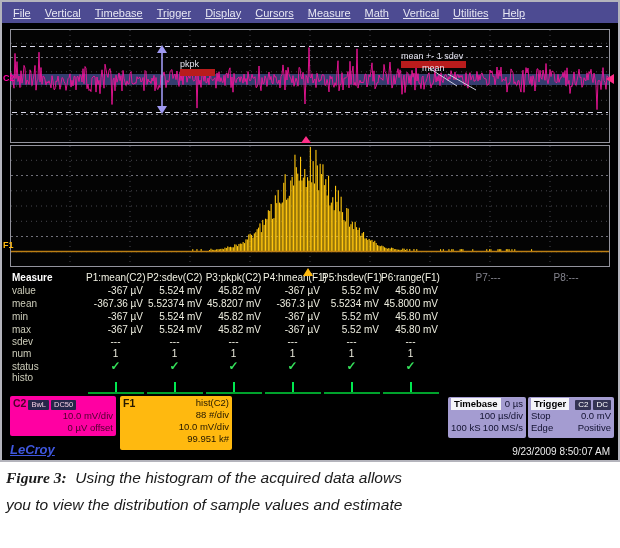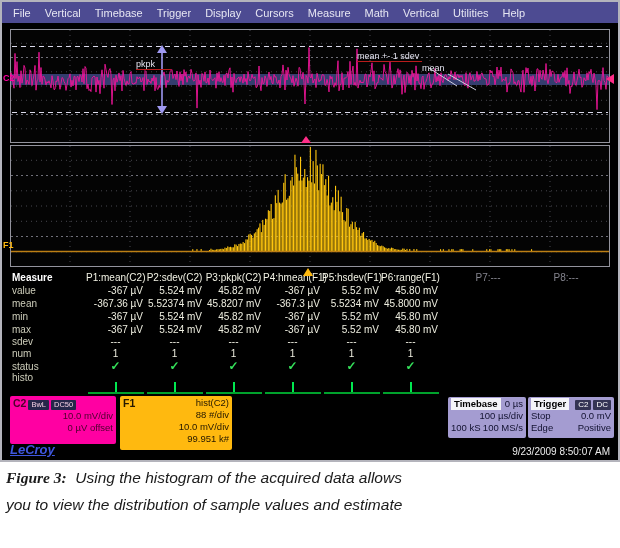--- a/index.html
+++ b/index.html
@@ -2,33 +2,33 @@
 <html style="--menu-bg: #4d4b92; --trace: #f0149a; --trace-band: #343d6e; --cursor: #9f99f2; --dashed-line: #d9d9ea; --histogram: #ffc60e; --hist-baseline: #bd7f14; --grid: #46464e; --grid-bright: #70707a; --frame: #93939d; --check-green: #35e35b; --spark-green: #00a22c; --c2-pink: #ff00a2; --f1-yellow: #ffb90f; --info-lavender: #a49cd1; --marker-pink: #ff2d88; --logo-blue: #3f57df;"><head>
 <meta charset="utf-8">
 <style>
   html,body{margin:0;padding:0;background:#fff;}
   .page{position:relative;width:620px;height:548px;background:#fff;font-family:"Liberation Sans",sans-serif;overflow:hidden;}
 
   
   .scope{position:absolute;left:0;top:0;width:620px;height:462px;background:#000;
          border:2px solid #b4b4bc;box-sizing:border-box;}
   .menu{height:21px;background:var(--menu-bg,#4d4b92);display:flex;align-items:center;padding-left:4px;}
-  .menu span{color:#e6e6f2;font-size:11px;padding:2px 7px;white-space:nowrap;}
+  .menu span{color:#e6e6f2;font-size:11px;padding:2px 7px;white-space:nowrap;text-decoration:underline;}
 
   .panel{position:absolute;background:#040404;}
   #wave-panel{left:8px;top:27px;width:600px;height:114px;}
   #hist-panel{left:8px;top:143px;width:600px;height:122px;}
   .panel svg{position:absolute;left:0;top:0;}
 
   .edge-label{position:absolute;font-size:9px;font-weight:bold;z-index:3;}
   #c2-edge{left:1px;top:71px;color:var(--c2-pink,#ff00a2);}
   #f1-edge{left:1px;top:238px;color:var(--f1-yellow,#ffb90f);}
 
   .ann{position:absolute;color:#e4e4f0;font-size:9px;line-height:10px;z-index:2;white-space:nowrap;}
-  .ann.ul{border-bottom:1px solid #b91c1c;}
+  .ann.ul{border-bottom:7px solid #b91c1c;margin-left:44px;}
   #pkpk-label{left:126px;top:30px;padding-right:16px;}
   #meansdev-label{left:347px;top:22px;padding-right:3px;}
   #mean-label{left:412px;top:34px;}
 
   .tri-left{position:absolute;left:604px;top:72px;width:0;height:0;z-index:3;
     border-top:5px solid transparent;border-bottom:5px solid transparent;
     border-right:8px solid var(--marker-pink,#ff2d88);}
   .tri-up{position:absolute;width:0;height:0;z-index:3;
     border-left:5px solid transparent;border-right:5px solid transparent;}
   #marker-pink-top{left:299px;top:134px;border-bottom:7px solid var(--marker-pink,#ff2d88);}
@@ -48,21 +48,21 @@
   .mcell.r{text-align:right;padding-right:2px;}
   .mcell.c{text-align:center;}
   .mhead{text-align:center;color:#f2f2e4;}
   .mhead.dim{color:#84848e;}
   .check{color:var(--check-green,#35e35b);font-weight:bold;font-size:12px;}
   .spark{width:56px;height:12px;margin:0 auto;position:relative;border-bottom:2px solid var(--spark-green,#00a22c);}
   .spike{position:absolute;left:27px;bottom:0;width:2px;height:10px;background:#00e850;}
 
   
   .desc{position:absolute;box-sizing:border-box;font-size:9.5px;line-height:12px;border-radius:2px;padding:1px 3px;white-space:nowrap;}
-  #c2-box{left:8px;top:394px;width:106px;height:48px;background:var(--c2-pink,#ff00a2);color:#4c002c;}
+  #c2-box{left:8px;top:394px;width:106px;height:40px;background:var(--c2-pink,#ff00a2);color:#4c002c;}
   #f1-box{left:118px;top:394px;width:112px;height:54px;background:var(--f1-yellow,#ffb90f);color:#241800;}
   #tb-box{left:446px;top:395px;width:78px;height:41px;background:var(--info-lavender,#a49cd1);color:#121230;}
   #trg-box{left:526px;top:395px;width:86px;height:41px;background:var(--info-lavender,#a49cd1);color:#121230;}
   .d-row{display:block;}
   .d-row.r{text-align:right;}
   .d-row.sp,.d-head{display:flex;justify-content:space-between;align-items:center;}
   .d-lab{font-weight:bold;font-size:10.5px;}
   .badge{display:inline-block;background:#26264a;color:#f2cde0;font-size:7.5px;padding:0 3px;margin-left:2px;border-radius:1px;line-height:10px;}
   .tbadge{display:inline-block;background:#343454;color:#fff;font-size:8px;padding:0 3px;margin-left:2px;border-radius:1px;line-height:10px;}
   .chip{display:inline-block;background:#f4f4f8;color:#000;font-weight:bold;padding:0 3px;font-size:9.5px;}

